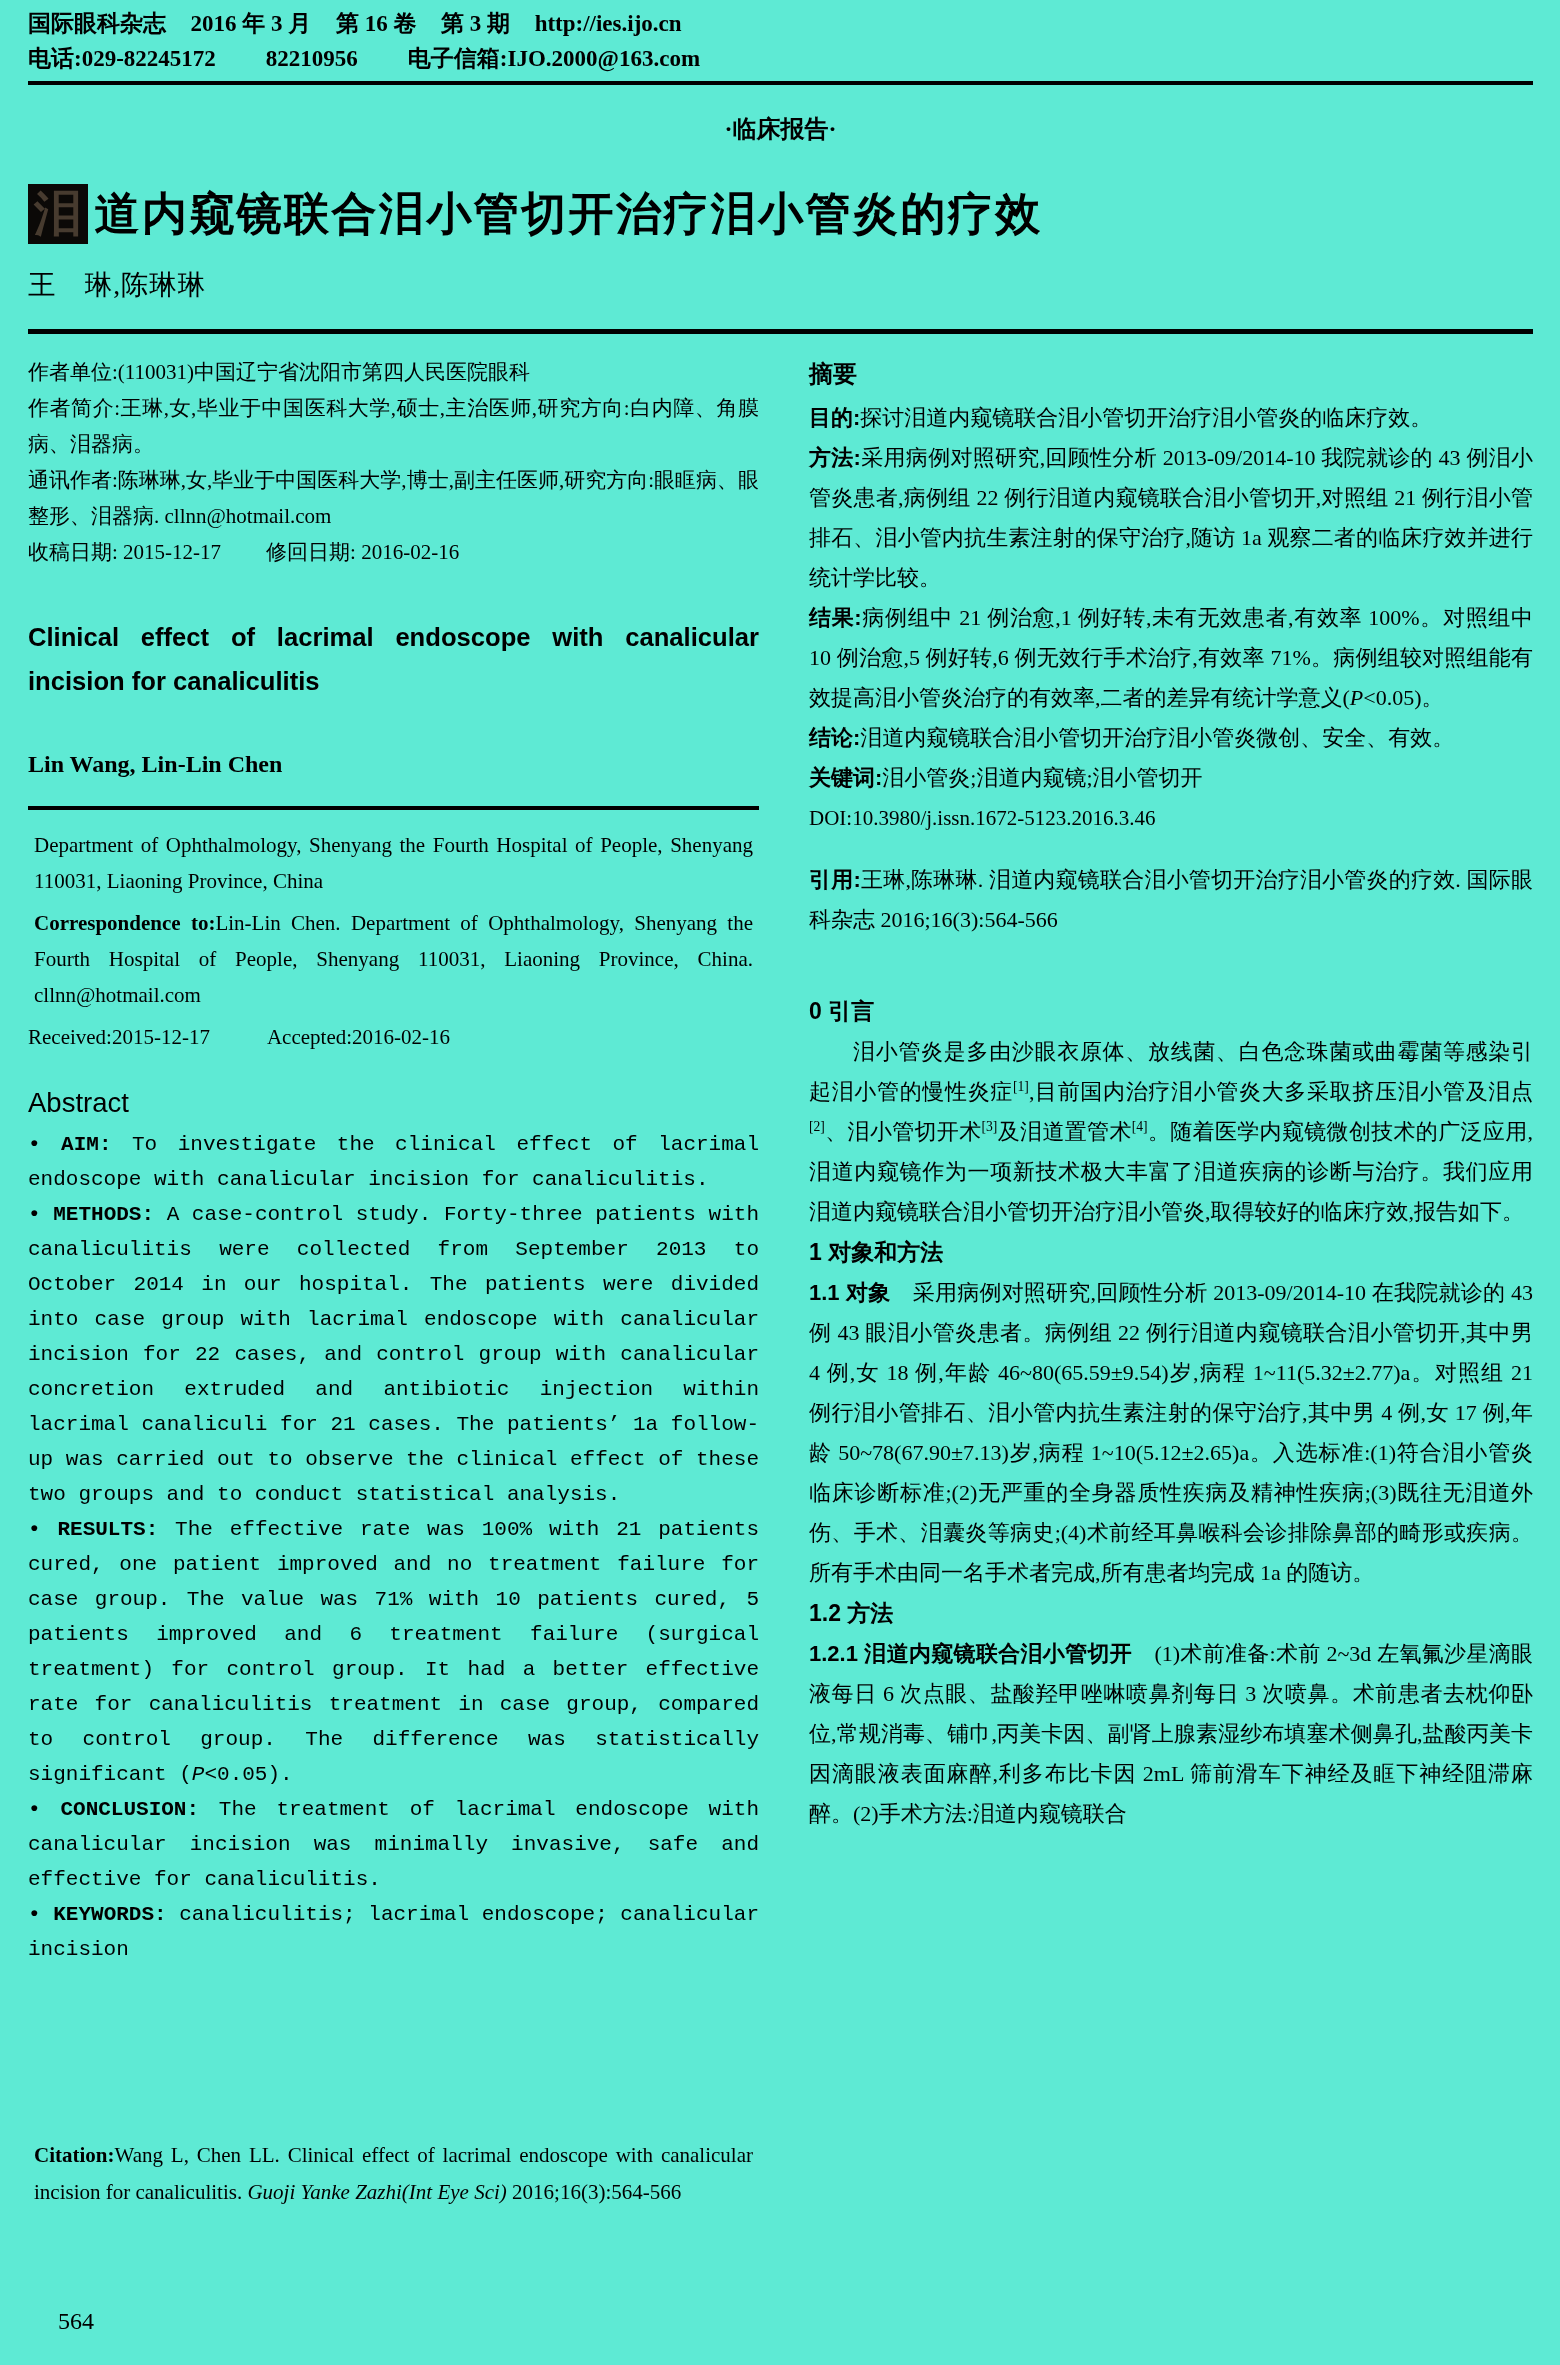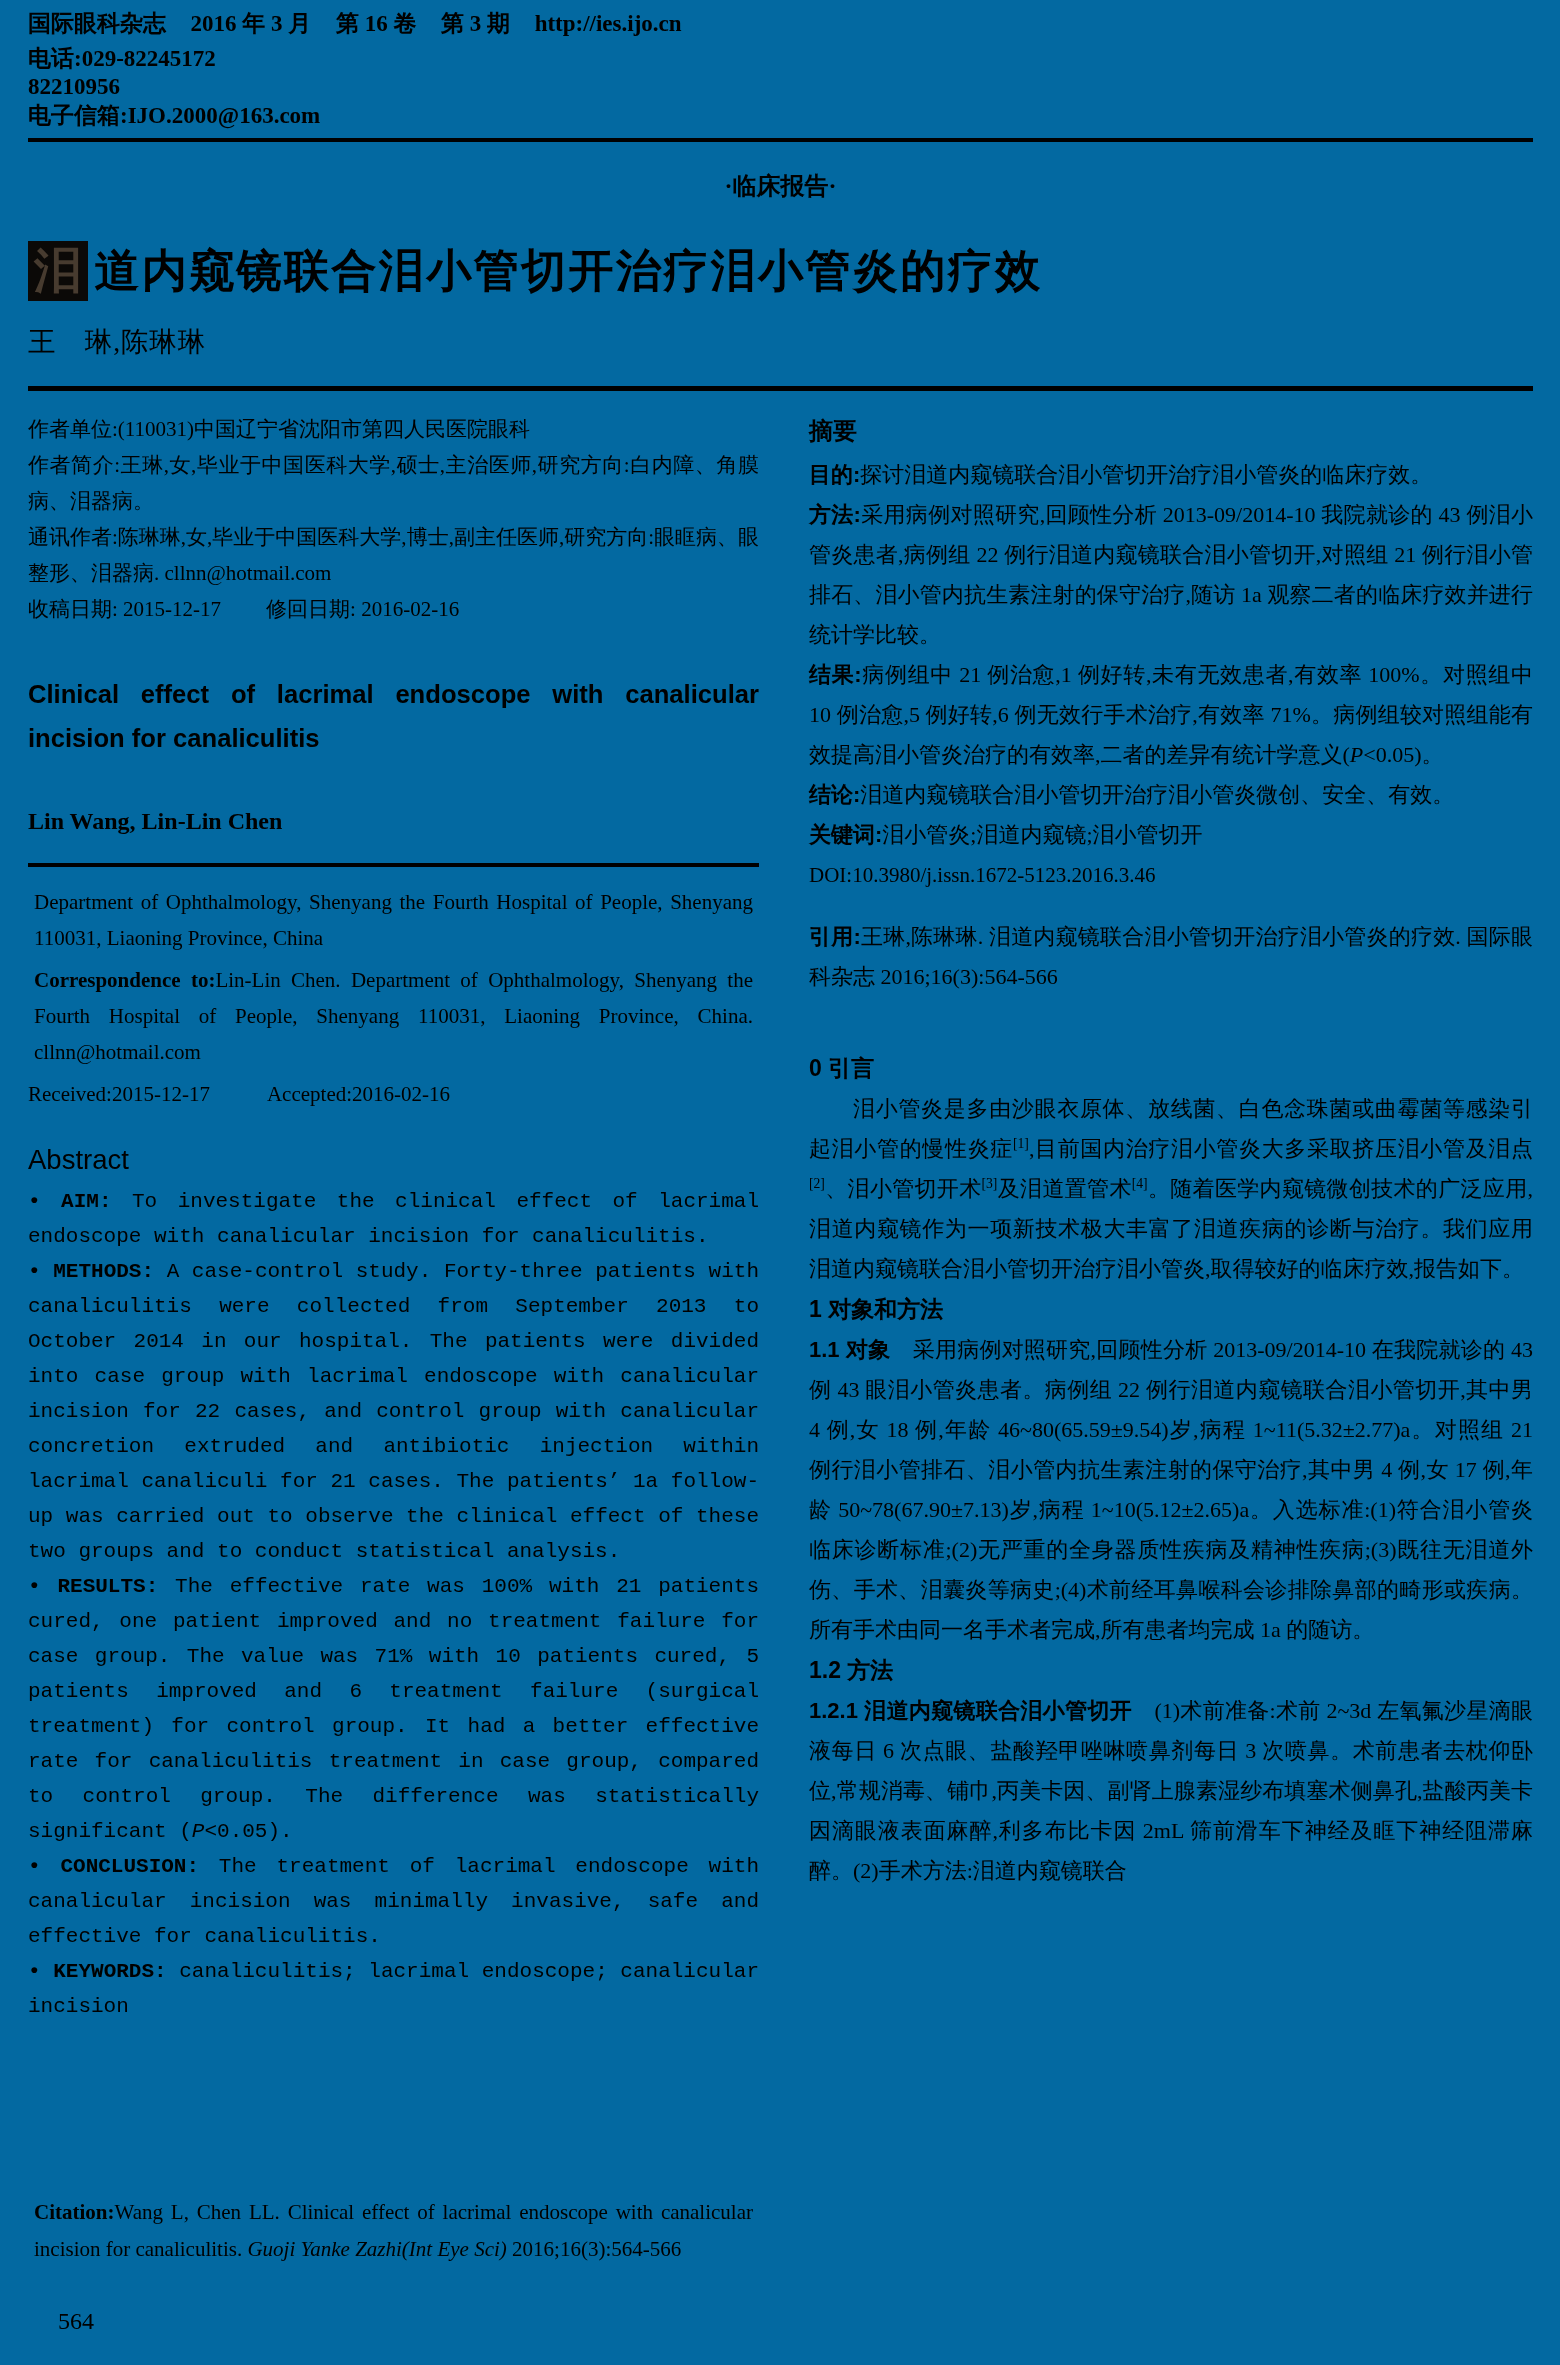--- a/index.html
+++ b/index.html
@@ -1,32 +1,32 @@
 <!DOCTYPE html>
 <html lang="zh" style="font-size:7.6px"><head>
 <meta charset="utf-8">
 <style>
   * { box-sizing: border-box; }
   html,body { margin:0; padding:0; background:#888; }
   .page {
     position: relative;
     width: 1560px; height: 2366px;
     margin: 0 auto;
-    background: #0369a1;
+    background: #5eead4;
     color: #000000;
     font-family: "Liberation Serif", "DejaVu Serif", serif;
     padding: 0 27px 0 28px;
     overflow: hidden;
   }
   
   .hdr { padding-top: 7.6px; }
   .hdr-row { display:flex; align-items:baseline; font-size:23px; font-weight:bold; }
   .hdr-row.r1 > span { margin-right:24.6px; }
   .hdr-row.r1 > span:last-child { margin-right:0; }
-  .hdr-row.r2 { margin-top:4.7px;flex-direction:column; }
+  .hdr-row.r2 { margin-top:4.7px; }
   .hdr-row.r2 > span { margin-right:50px; }
   .hdr-row.r2 > span:last-child { margin-right:0; }
   .hdr-rule { height:4.3px; background:#000; margin-top:6.6px; }
   
   .tag-row { margin-top:27.5px; text-align:center; font-size:24px; font-weight:bold; }
   
   .title-row { margin-top:39px; display:flex; align-items:center; }
   .dropcap {
     flex:0 0 auto; width:60px; height:60px; margin-right:6.6px;
     background:#0b0907; color:#473b2f;

